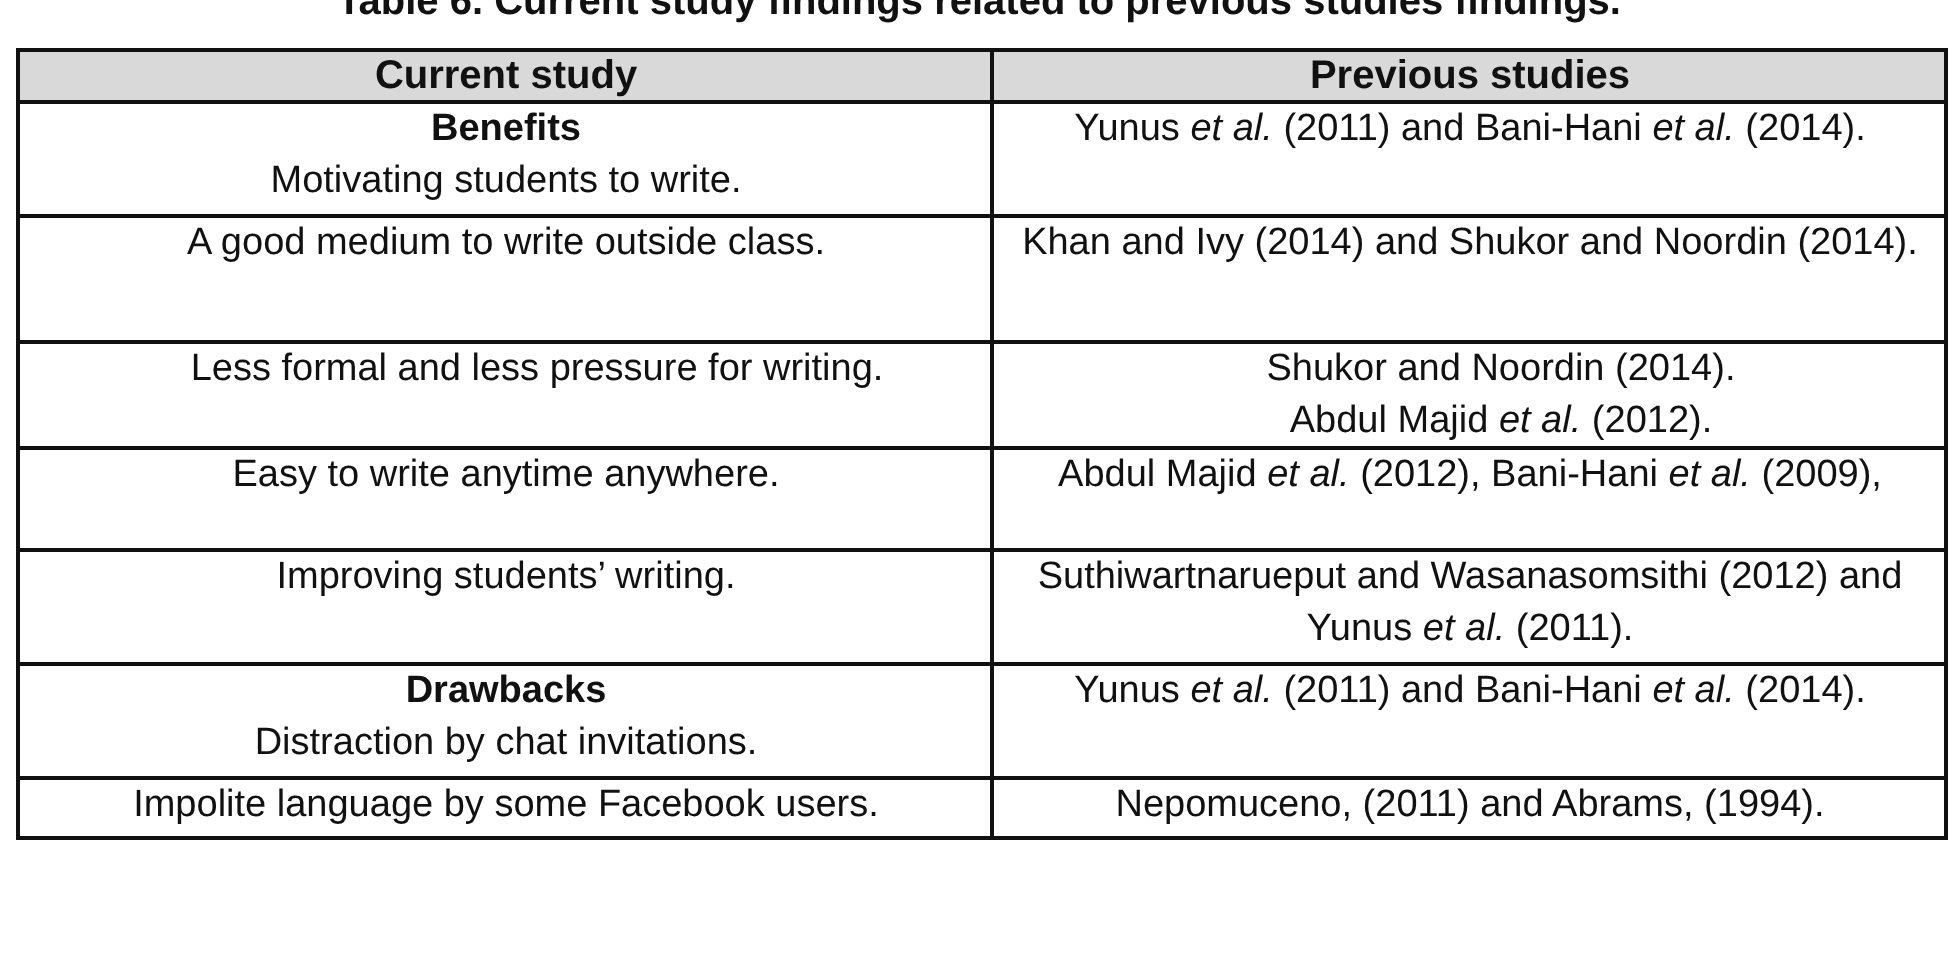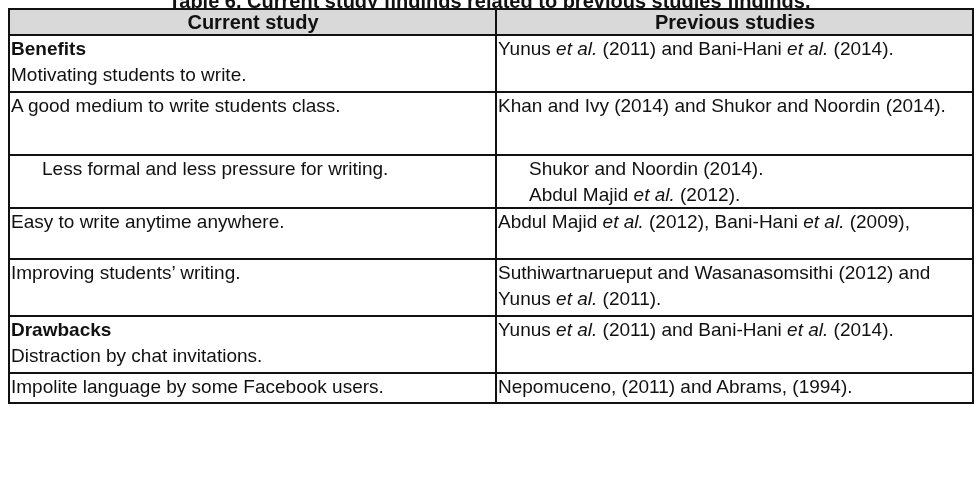--- a/index.html
+++ b/index.html
@@ -21,36 +21,36 @@
     left: 0;
     width: 979px;
     text-align: center;
     font-weight: bold;
     font-size: 20px;
     line-height: 24px;
     white-space: nowrap;
   }
   table.findings {
     position: absolute;
-    top: 8px;
+    top: 24px;
     left: 8px;
     width: 964px;
     border-collapse: collapse;
     table-layout: fixed;
     font-size: 19px;
     line-height: 25.5px;
   }
   table.findings col.c1 { width: 487px; }
   table.findings col.c2 { width: 477px; }
   table.findings th,
   table.findings td {
     border: 2px solid #111111;
     padding: 0 0 0 1px;
     vertical-align: top;
-    text-align: left;
+    text-align: center;
     overflow: hidden;
   }
   table.findings th {
     background: #d9d9d9;
     font-weight: bold;
     text-align: center;
     font-size: 20px;
     height: 24px;
     line-height: 24px;
   }
@@ -86,21 +86,21 @@
   </thead>
   <tbody>
     <tr class="r1">
       <td>
         <span class="section">Benefits</span>
         <span class="line">Motivating students to write.</span>
       </td>
       <td><span>Yunus </span><em>et al.</em><span> (2011) and Bani-Hani </span><em>et al.</em><span> (2014).</span></td>
     </tr>
     <tr class="r3">
-      <td><span>A good medium to write students class.</span></td>
+      <td><span>A good medium to write outside class.</span></td>
       <td><span>Khan and Ivy (2014) and Shukor and Noordin (2014).</span></td>
     </tr>
     <tr class="r4">
       <td><span>Less formal and less pressure for writing.</span></td>
       <td>
         <span class="line">Shukor and Noordin (2014).</span>
         <span class="line"><span>Abdul Majid </span><em>et al.</em><span> (2012).</span></span>
       </td>
     </tr>
     <tr class="r5">

